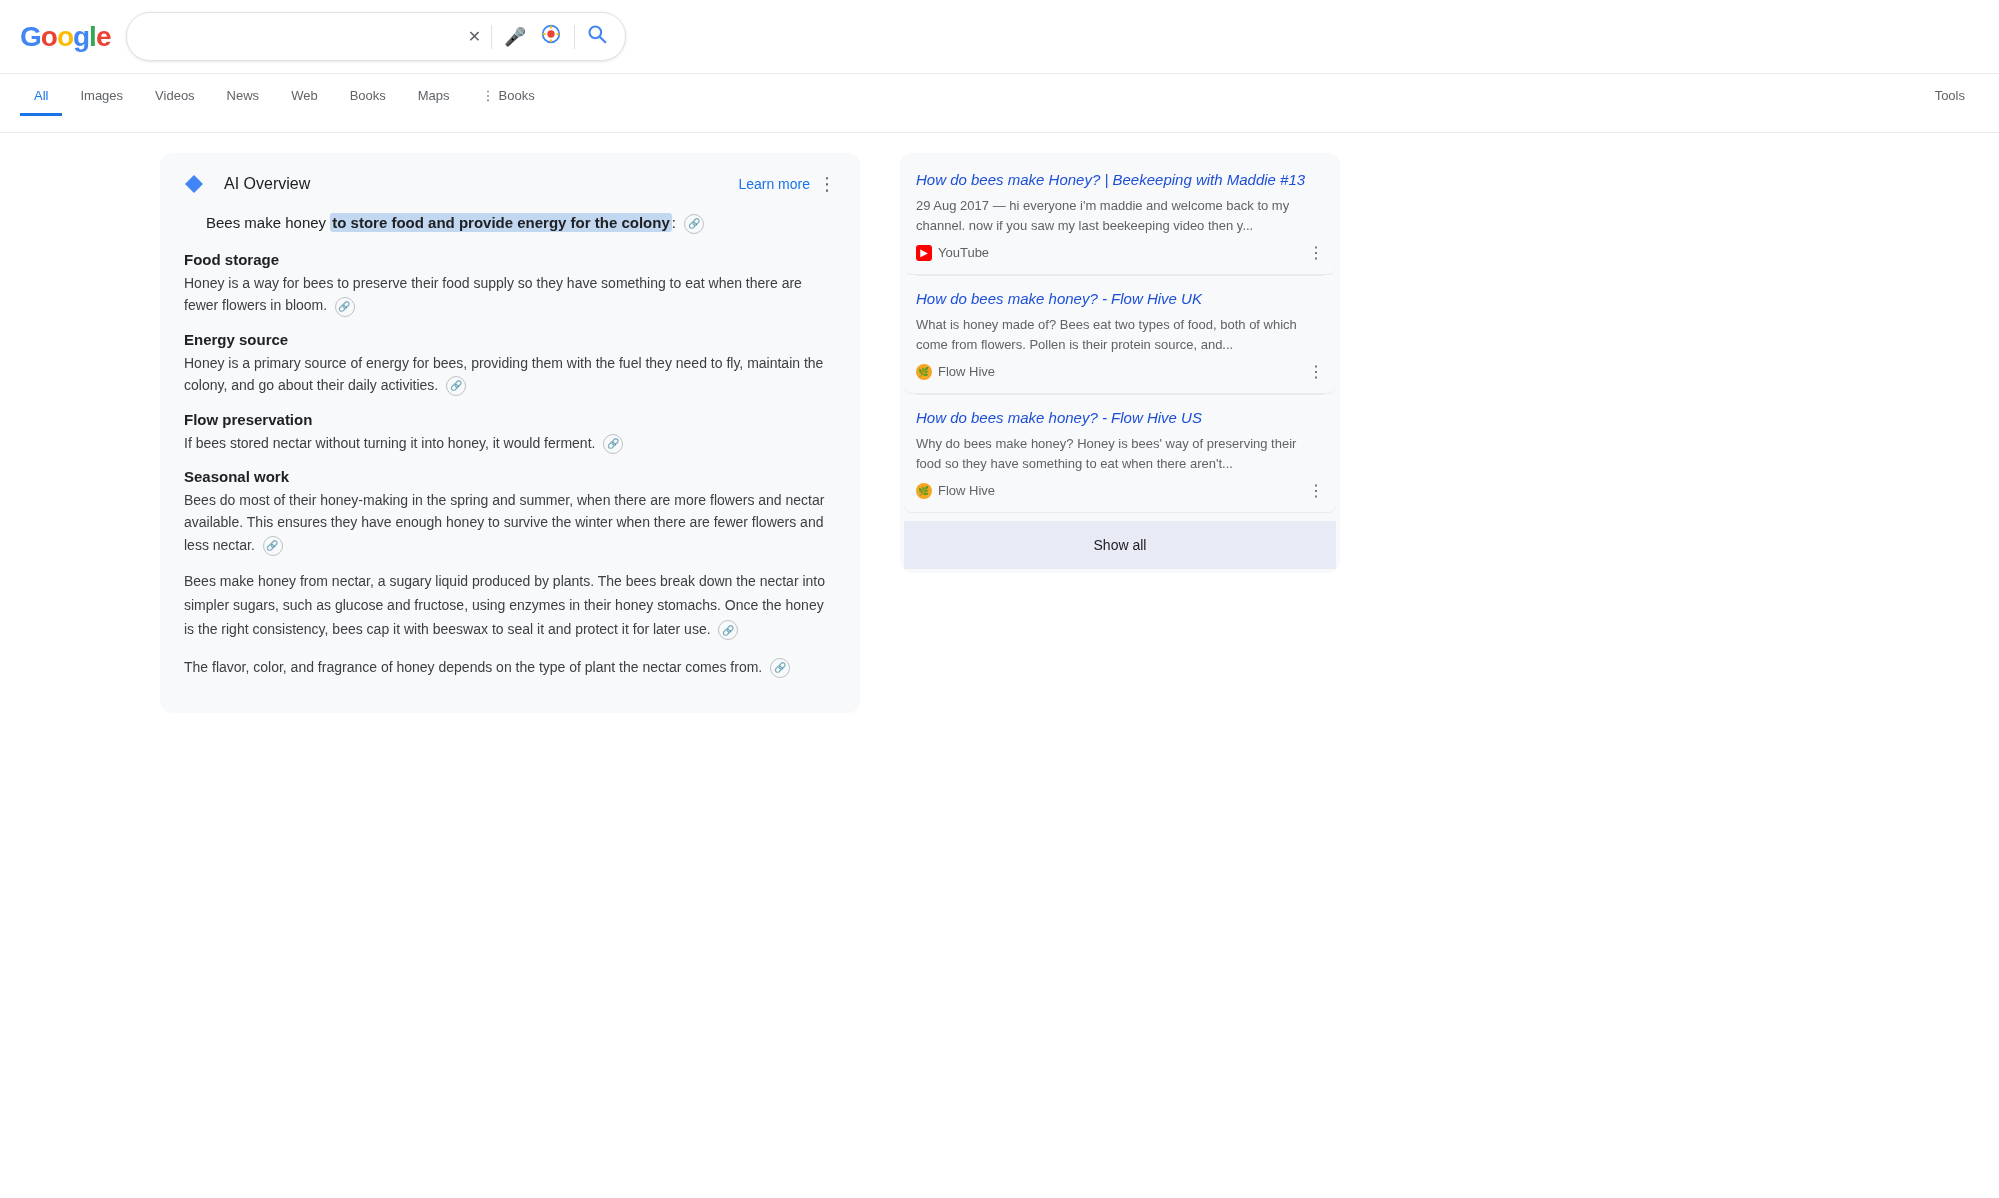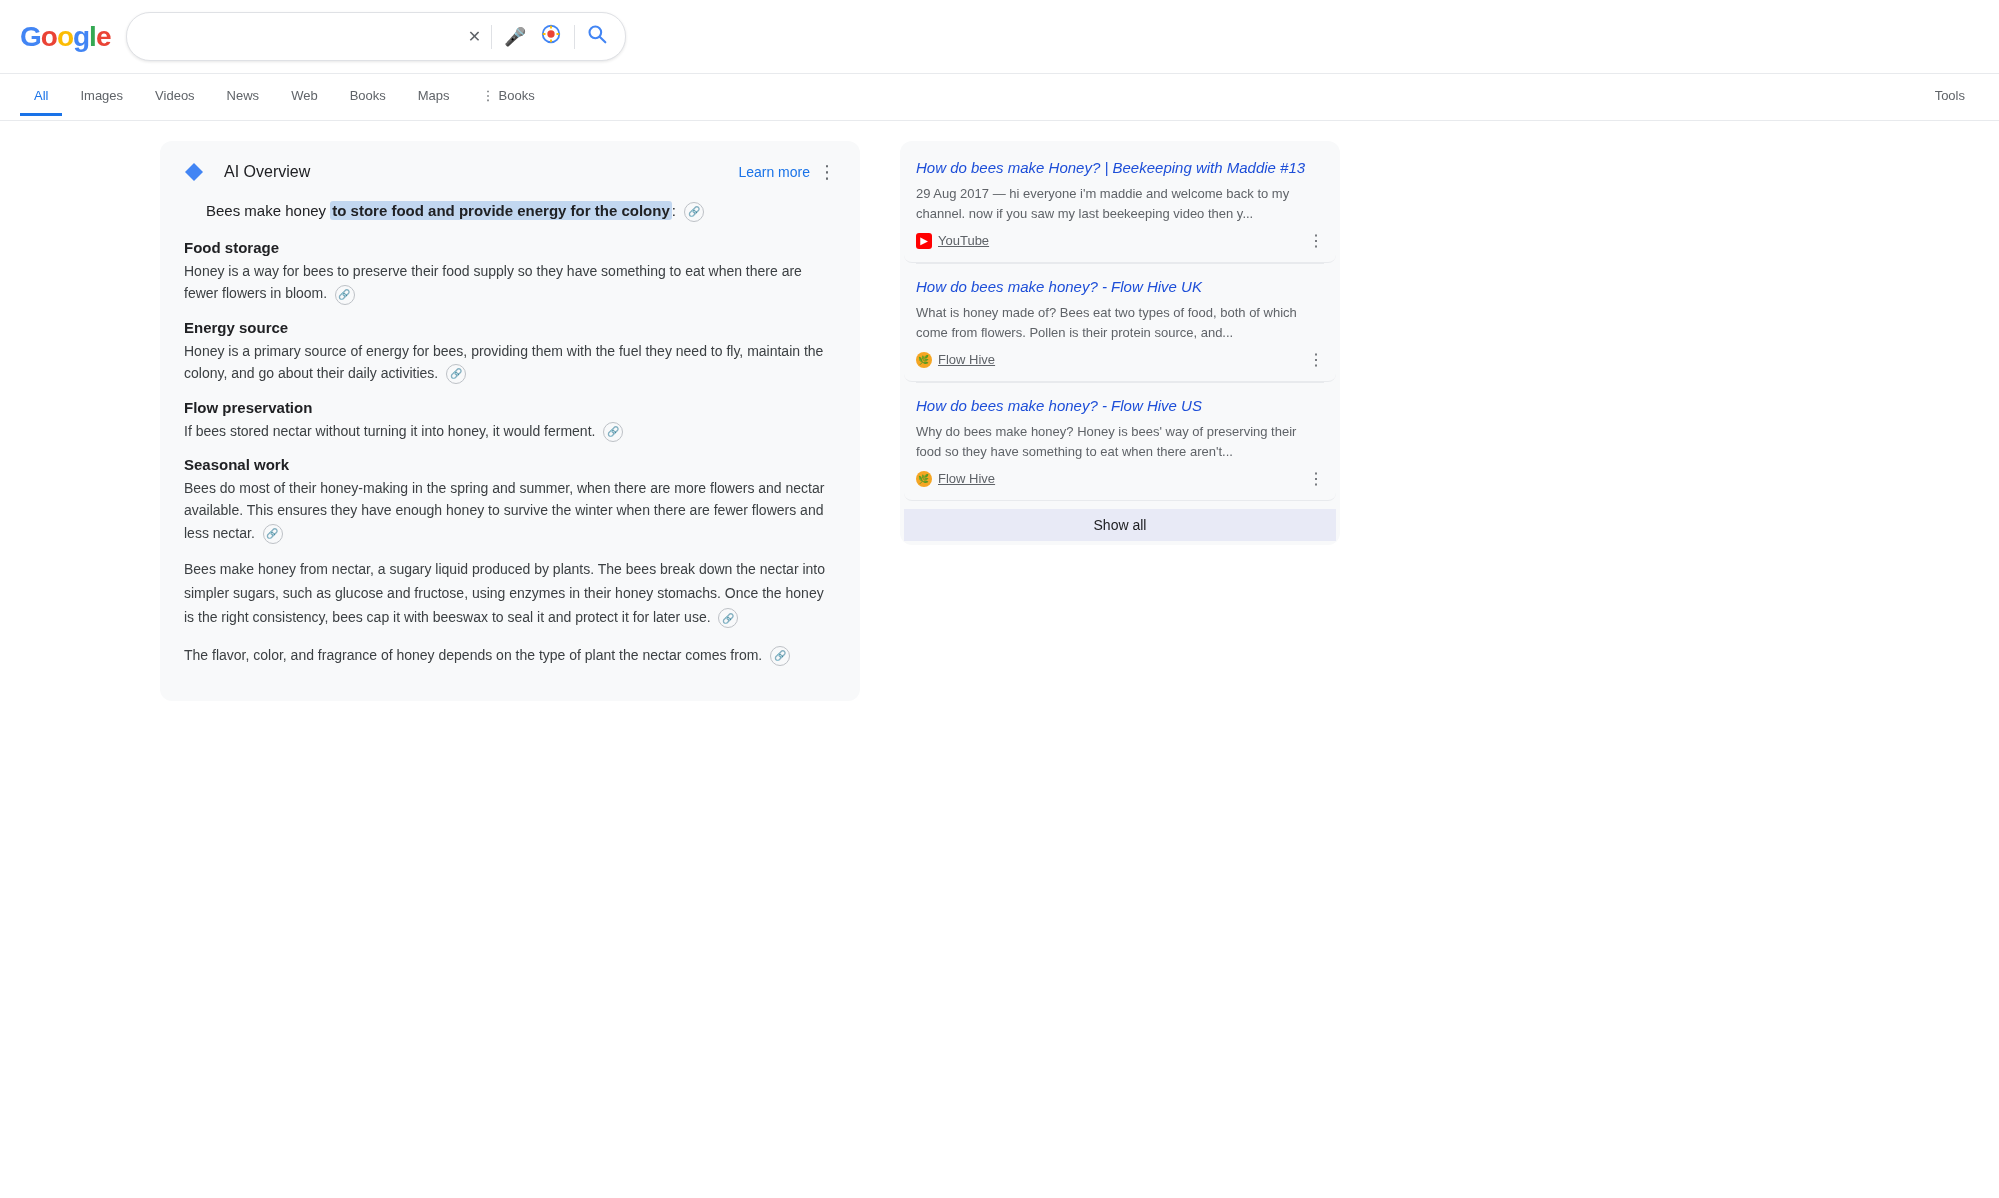--- a/index.html
+++ b/index.html
@@ -8,21 +8,21 @@
     
     .header { display: flex; align-items: center; padding: 12px 20px; gap: 16px; border-bottom: 1px solid #e8eaed; }
     .logo { font-size: 28px; font-weight: bold; letter-spacing: -1px; cursor: pointer; }
     
     .search-bar { display: flex; align-items: center; background: #fff; border: 1px solid #dfe1e5; border-radius: 24px; padding: 8px 16px; width: 500px; gap: 10px; box-shadow: 0 1px 3px rgba(0,0,0,0.1); }
     .search-input { border: none; outline: none; font-size: 16px; flex: 1; color: #202124; }
     .search-icon-btn { background: none; border: none; cursor: pointer; color: #4285f4; font-size: 18px; padding: 2px; }
     .search-divider { width: 1px; height: 24px; background: #dfe1e5; }
     
     
-    .nav { display: flex; align-items: center; padding: 4px 20px 4px; border-bottom: 1px solid #e8eaed; gap: 4px; }
+    .nav { display: flex; align-items: center; padding: 4px 20px 16px; border-bottom: 1px solid #e8eaed; gap: 4px; }
     .nav-item { padding: 10px 14px; font-size: 13px; color: #5f6368; cursor: pointer; border-bottom: 3px solid transparent; text-decoration: none; display: flex; align-items: center; gap: 4px; }
     .nav-item.active { color: #1a73e8; border-bottom: 3px solid #1a73e8; font-weight: 500; }
     .nav-tools { margin-left: auto; }
     
     
     .main { display: flex; padding: 20px 20px 20px 160px; gap: 40px; max-width: 1400px; }
     .left-col { flex: 1; max-width: 700px; }
     .right-col { width: 440px; flex-shrink: 0; }
     
     
@@ -42,28 +42,28 @@
     .ai-section-title { font-size: 15px; font-weight: 700; color: #202124; margin-bottom: 4px; }
     .ai-section-text { font-size: 14px; color: #3c4043; line-height: 1.6; }
     .ai-paragraph { font-size: 14px; color: #3c4043; line-height: 1.7; margin-bottom: 14px; }
     .source-title { font-size: 15px; font-weight: 500; color: #1d4ed8; margin-bottom: 6px; line-height: 1.4; font-style: italic; }
     .source-snippet { font-size: 13px; color: #5f6368; line-height: 1.5; margin-bottom: 8px; }
     .source-meta { display: flex; align-items: center; justify-content: space-between; }
     .source-info { display: flex; align-items: center; gap: 6px; }
     .source-favicon { width: 16px; height: 16px; border-radius: 2px; display: flex; align-items: center; justify-content: center; font-size: 10px; }
     .yt-favicon { background: #ff0000; color: white; border-radius: 3px; }
     .fh-favicon { background: #f5a623; color: white; border-radius: 50%; }
-    .source-name { font-size: 13px; color: #5f6368; text-decoration: underline; }
+    .source-name { font-size: 13px; color: #5f6368; }
     .source-three-dots { color: #5f6368; cursor: pointer; font-size: 16px; background: none; border: none; }
     
     .cards-container { background: #f8f9fa; border-radius: 12px; padding: 4px; }
     .card-inner { padding: 12px; border-radius: 8px; margin-bottom: 0; }
     .card-inner:not(:last-child) { border-bottom: 1px solid #e8eaed; }
     
-    .show-all-btn { width: 100%; margin-top: 8px; background: #e8eaf6; color: #202124; border: none; padding: 8px; border-radius: 0; font-size: 14px; cursor: pointer; font-weight: 500; }
+    .show-all-btn { width: 100%; margin-top: 8px; background: #e8eaf6; color: #202124; border: none; padding: 16px; border-radius: 0; font-size: 14px; cursor: pointer; font-weight: 500; }
     
     
     .mic-icon { color: #4285f4; font-size: 18px; }
     .search-btn-icon { color: #4285f4; font-size: 20px; }
     .clear-icon { color: #5f6368; font-size: 16px; cursor: pointer; background: none; border: none; }
   </style>
 </head>
 <body>
 
 <div class="header">

